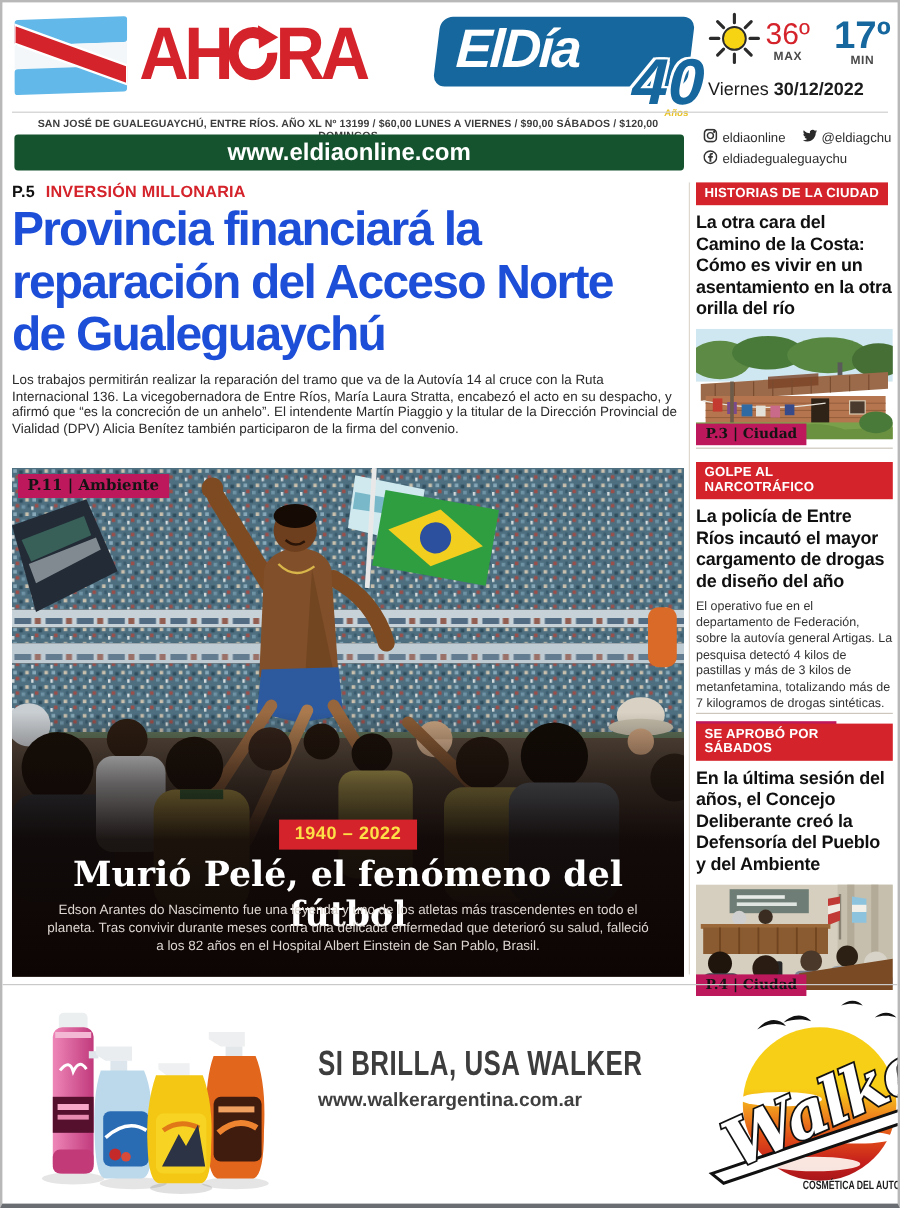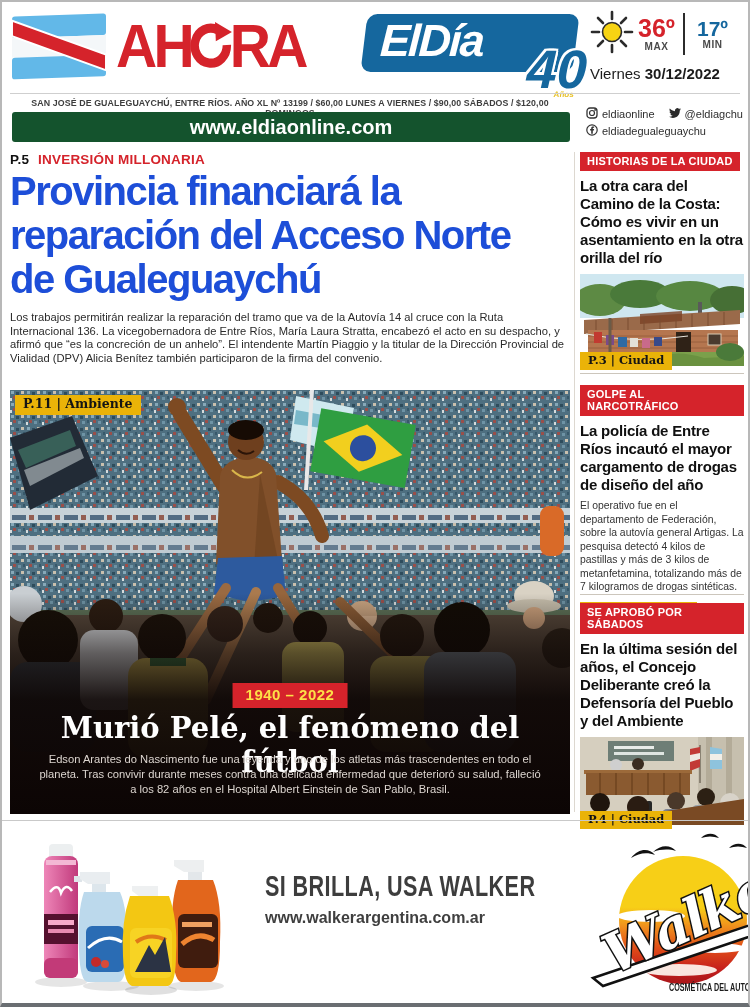--- a/index.html
+++ b/index.html
@@ -21,22 +21,22 @@
                 font-style:italic; font-weight:900; font-size:45px; color:#fff; letter-spacing:-2px; }
   .anniv { position:absolute; right:-14px; bottom:-24px; transform:skewX(5deg);
            font-size:54px; font-weight:900; font-style:italic; color:#15679e; line-height:1;
            text-shadow:-2px -2px 0 #fff, 2px -2px 0 #fff, -2px 2px 0 #fff, 2px 2px 0 #fff,
                         0 -2px 0 #fff, 0 2px 0 #fff, -2px 0 0 #fff, 2px 0 0 #fff; }
   .anniv-label { position:absolute; right:-4px; bottom:-27px; font-size:8px; font-weight:bold;
                  color:#e8c227; font-style:normal; }
   .weather { position:absolute; right:0; top:2px; width:152px; }
   .weather-row { display:flex; align-items:center; }
   .temp-col { text-align:center; margin-left:4px; }
-  .temp-max { font-size:25px; font-weight:700; color:#d5232b; line-height:1; }
-  .temp-min { font-size:21px; font-weight:900; color:#15679e; line-height:1; }
+  .temp-max { font-size:25px; font-weight:400; color:#d5232b; line-height:1; }
+  .temp-min { font-size:32px; font-weight:900; color:#15679e; line-height:1; }
   .temp-label { font-size:10px; font-weight:bold; color:#4a4a4a; letter-spacing:.5px; }
   .temp-div { width:2px; height:42px; background:#2b2b2b; margin:0 8px; }
   .date-row { margin-top:7px; font-size:15px; color:#1c1c1c; }
   .date-row b { font-weight:900; }
 
   .mast-rule { position:absolute; left:8px; right:8px; top:91px; border-top:1px solid #cfcfcf; }
 
   
   .infoline { position:absolute; left:8px; top:96px; width:560px; text-align:center;
               font-size:8.8px; font-weight:bold; color:#3d3d3d; letter-spacing:.1px; }
@@ -54,21 +54,21 @@
   .headline { position:absolute; left:8px; top:167px; width:524px;
               font-size:40px; line-height:1.1; font-weight:900; letter-spacing:-1.5px; color:#1d4ed8; }
   .standfirst { position:absolute; left:8px; top:309px; width:556px;
                 font-size:11.2px; line-height:1.21; color:#2a2a2a; }
 
   .col-divider { position:absolute; left:572px; top:150px; height:660px; border-left:1px solid #ddd8d0; }
 
   
   .photo { position:absolute; left:8px; top:388px; width:560px; height:424px; background:#0d0605; overflow:hidden; }
   .photo svg.scene { position:absolute; left:0; top:0; }
-  .ytag { background:#eab308; color:#141414; font-family:"DejaVu Serif", serif; font-weight:bold;
+  .ytag { background:#be185d; color:#141414; font-family:"DejaVu Serif", serif; font-weight:bold;
           font-size:12.5px; padding:1px 8px 3px; display:inline-block; line-height:1.25; }
   .photo-tag { position:absolute; top:5px; left:5px; }
   .pele-badge { position:absolute; top:293px; left:50%; transform:translateX(-50%);
                 background:#d5232b; color:#fde047; font-weight:bold; font-size:15px;
                 padding:3px 13px 5px; letter-spacing:.5px; white-space:nowrap; }
   .pele-headline { position:absolute; top:321px; left:0; width:100%; text-align:center;
                    font-family:"DejaVu Serif", serif; font-weight:bold; font-size:29px; color:#fff; }
   .pele-caption { position:absolute; top:362px; left:50%; transform:translateX(-50%); width:508px;
                   text-align:center; font-size:11.2px; line-height:1.32; color:#ddd6d0; }
 

